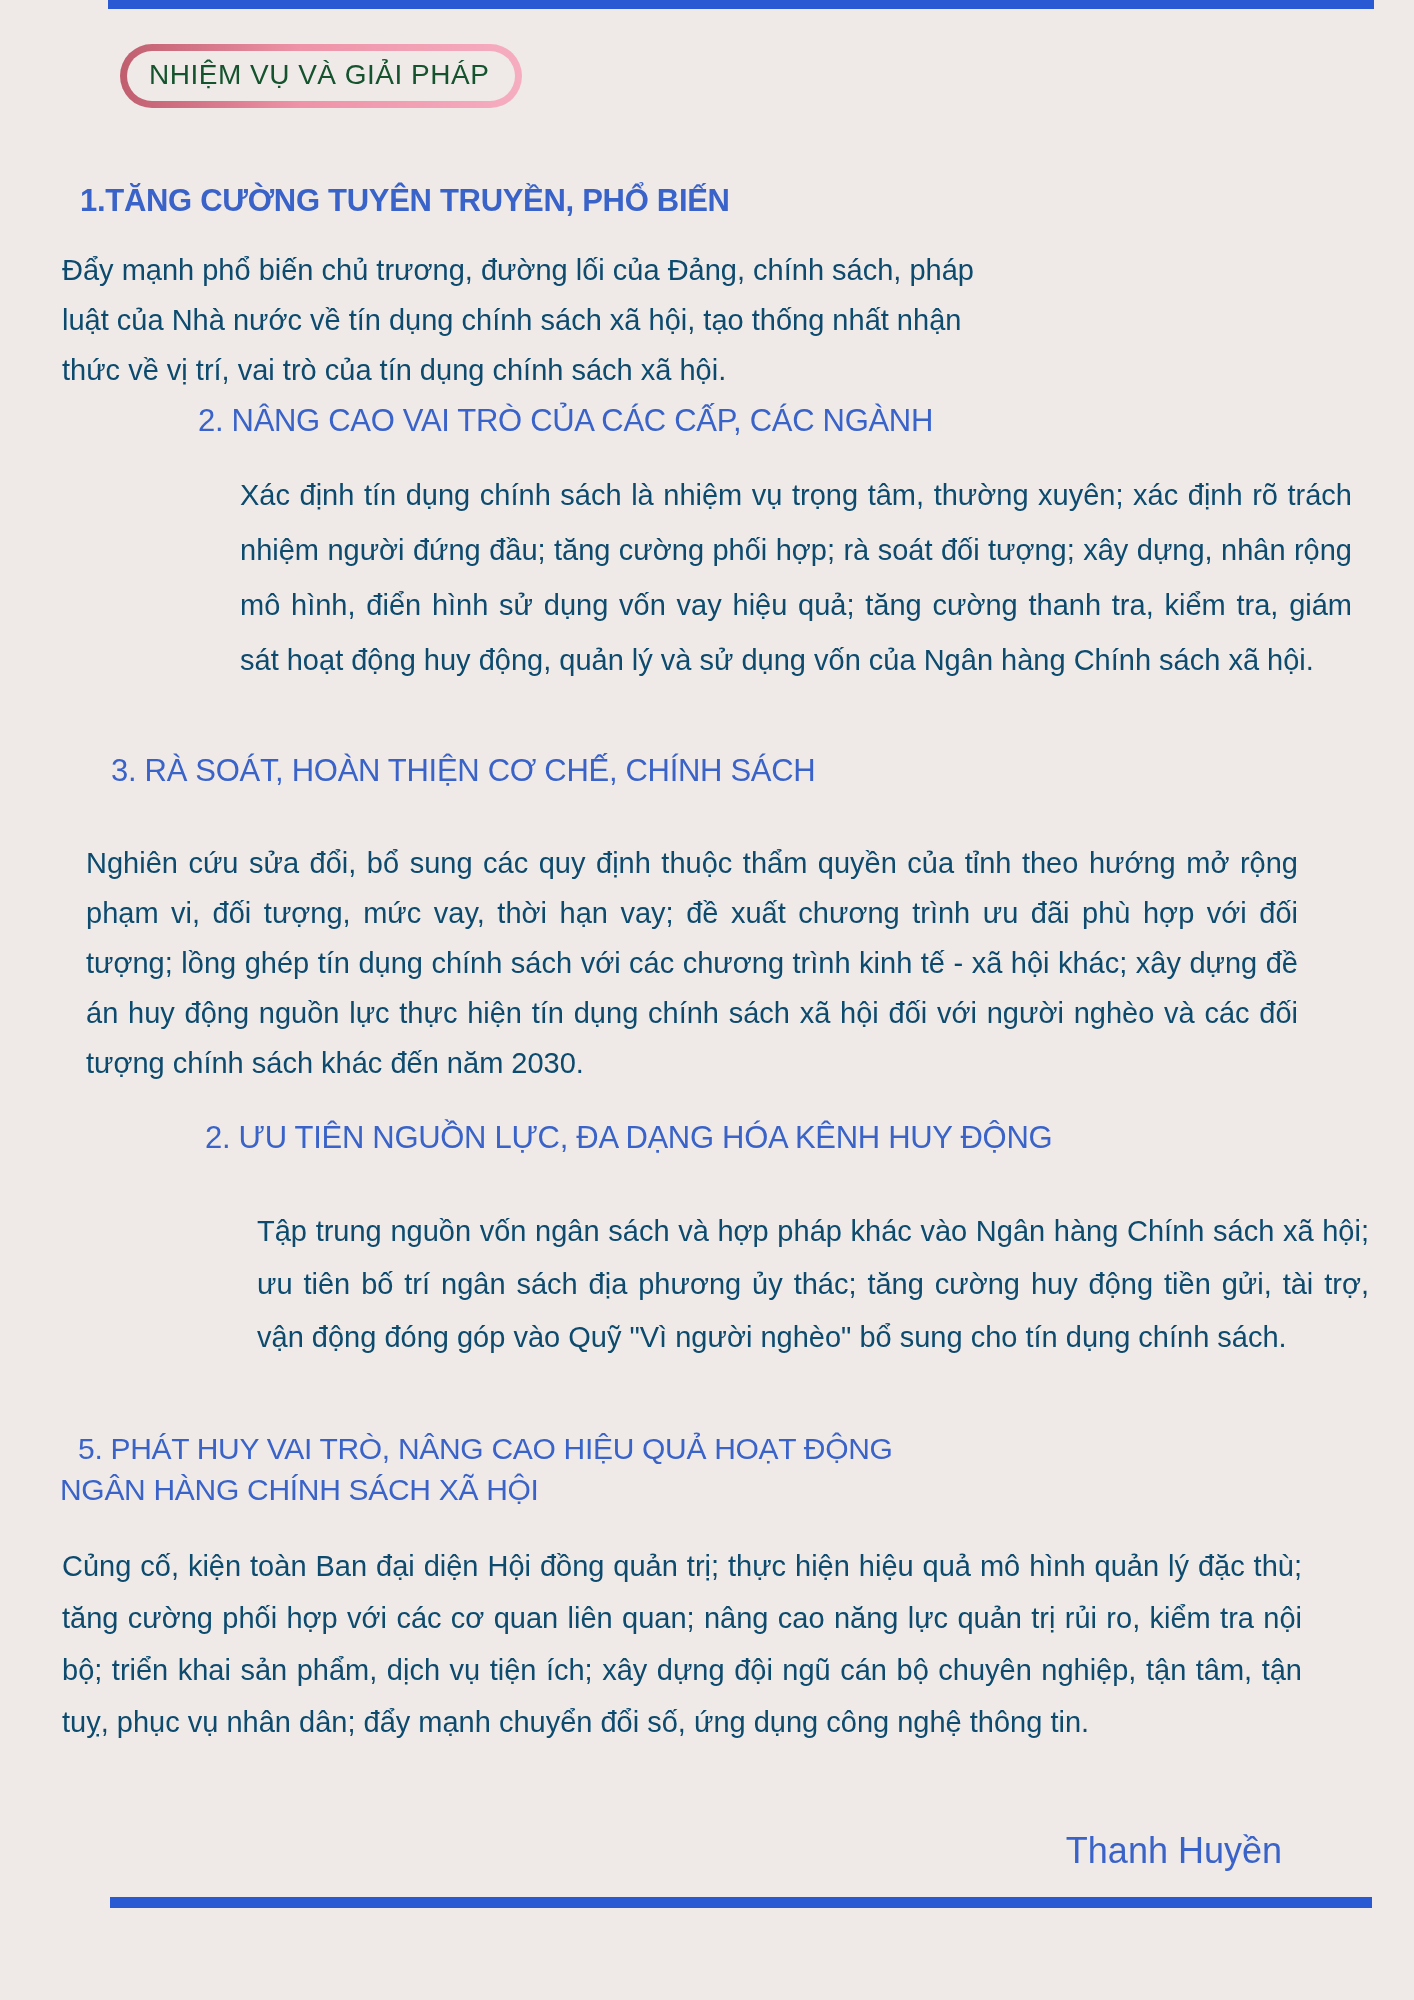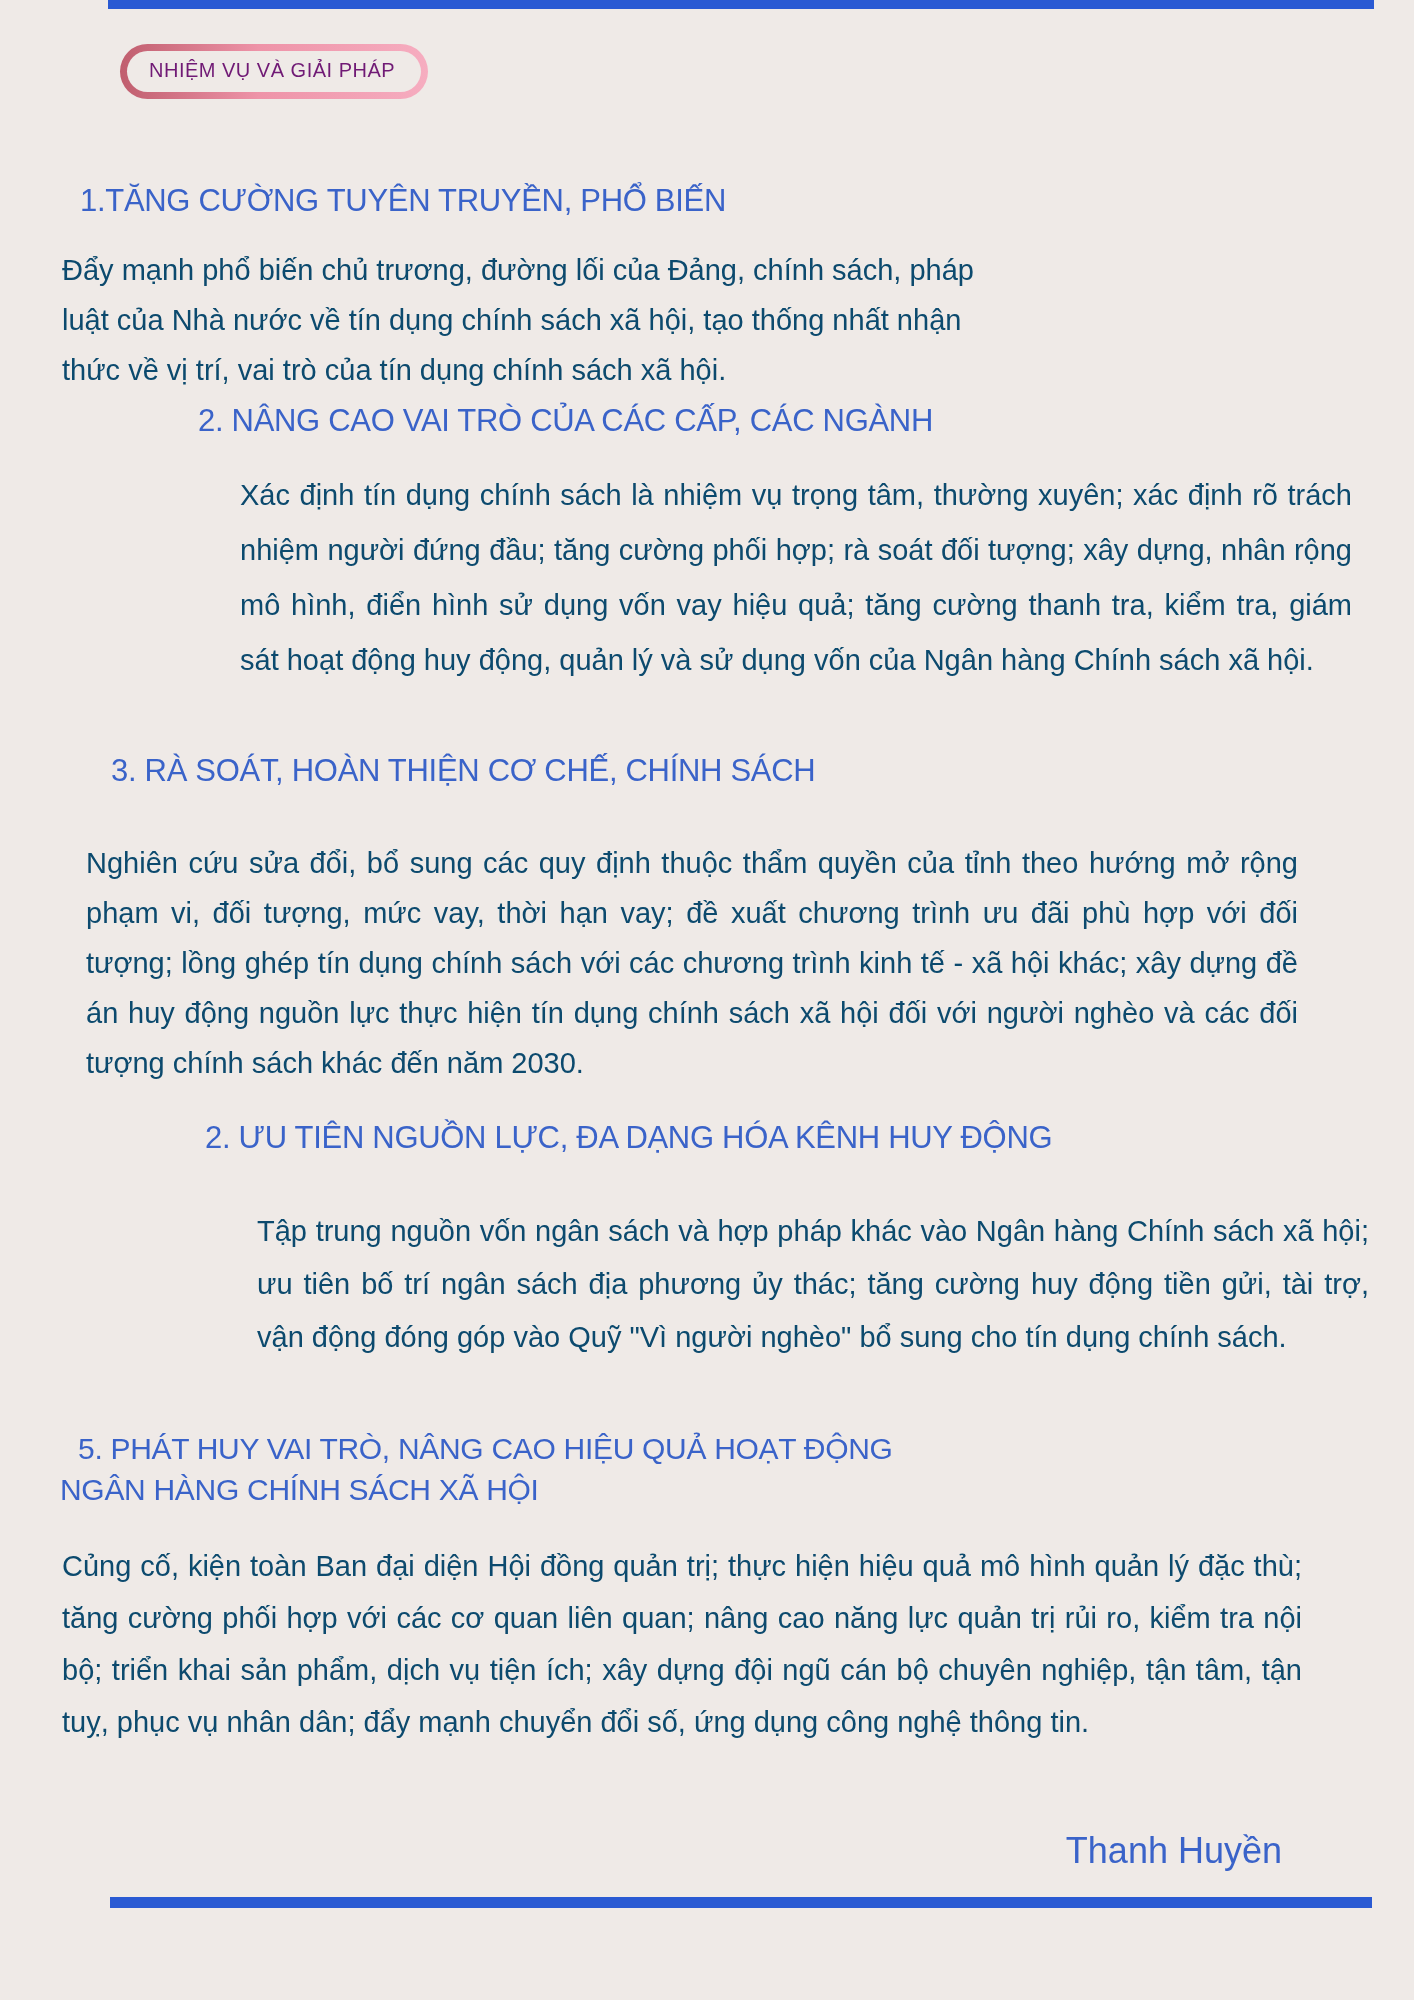--- a/index.html
+++ b/index.html
@@ -26,41 +26,41 @@
     padding: 7px;
     border-radius: 999px;
     background: linear-gradient(90deg, #c05e6e 0%, #ee93a8 45%, #f6adc0 100%);
   }
   .title-inner {
     background: #efeae7;
     border-radius: 999px;
     padding: 8px 26px 10px 22px;
   }
   .title-text {
-    font-size: 20px;
+    font-size: 28px;
     letter-spacing: 0.5px;
-    color: #701a75;
+    color: #14532d;
     white-space: nowrap;
   }
 
   .heading {
     position: absolute;
     font-size: 31px;
     letter-spacing: -0.3px;
     color: #3a63c9;
     white-space: nowrap;
   }
   .para {
     position: absolute;
     font-size: 29px;
     color: #0c4a6e;
   }
   .justify { text-align: justify; }
 
-  .s1-h { top: 183px; left: 80px; }
+  .s1-h { top: 183px; left: 80px; font-weight: bold; }
   .s1-p { top: 245px; left: 62px; width: 940px; line-height: 50px; }
 
   .s2-h { top: 403px; left: 198px; }
   .s2-p { top: 468px; left: 240px; width: 1112px; line-height: 55px; }
 
   .s3-h { top: 753px; left: 75px; margin-left: 36px; }
   .s3-p { top: 838px; left: 62px; width: 1212px; line-height: 50px; margin-left: 24px; }
 
   .s4-h { top: 1120px; left: 205px; }
   .s4-p { top: 1205px; left: 240px; width: 1112px; line-height: 53px; margin-left: 17px; }

